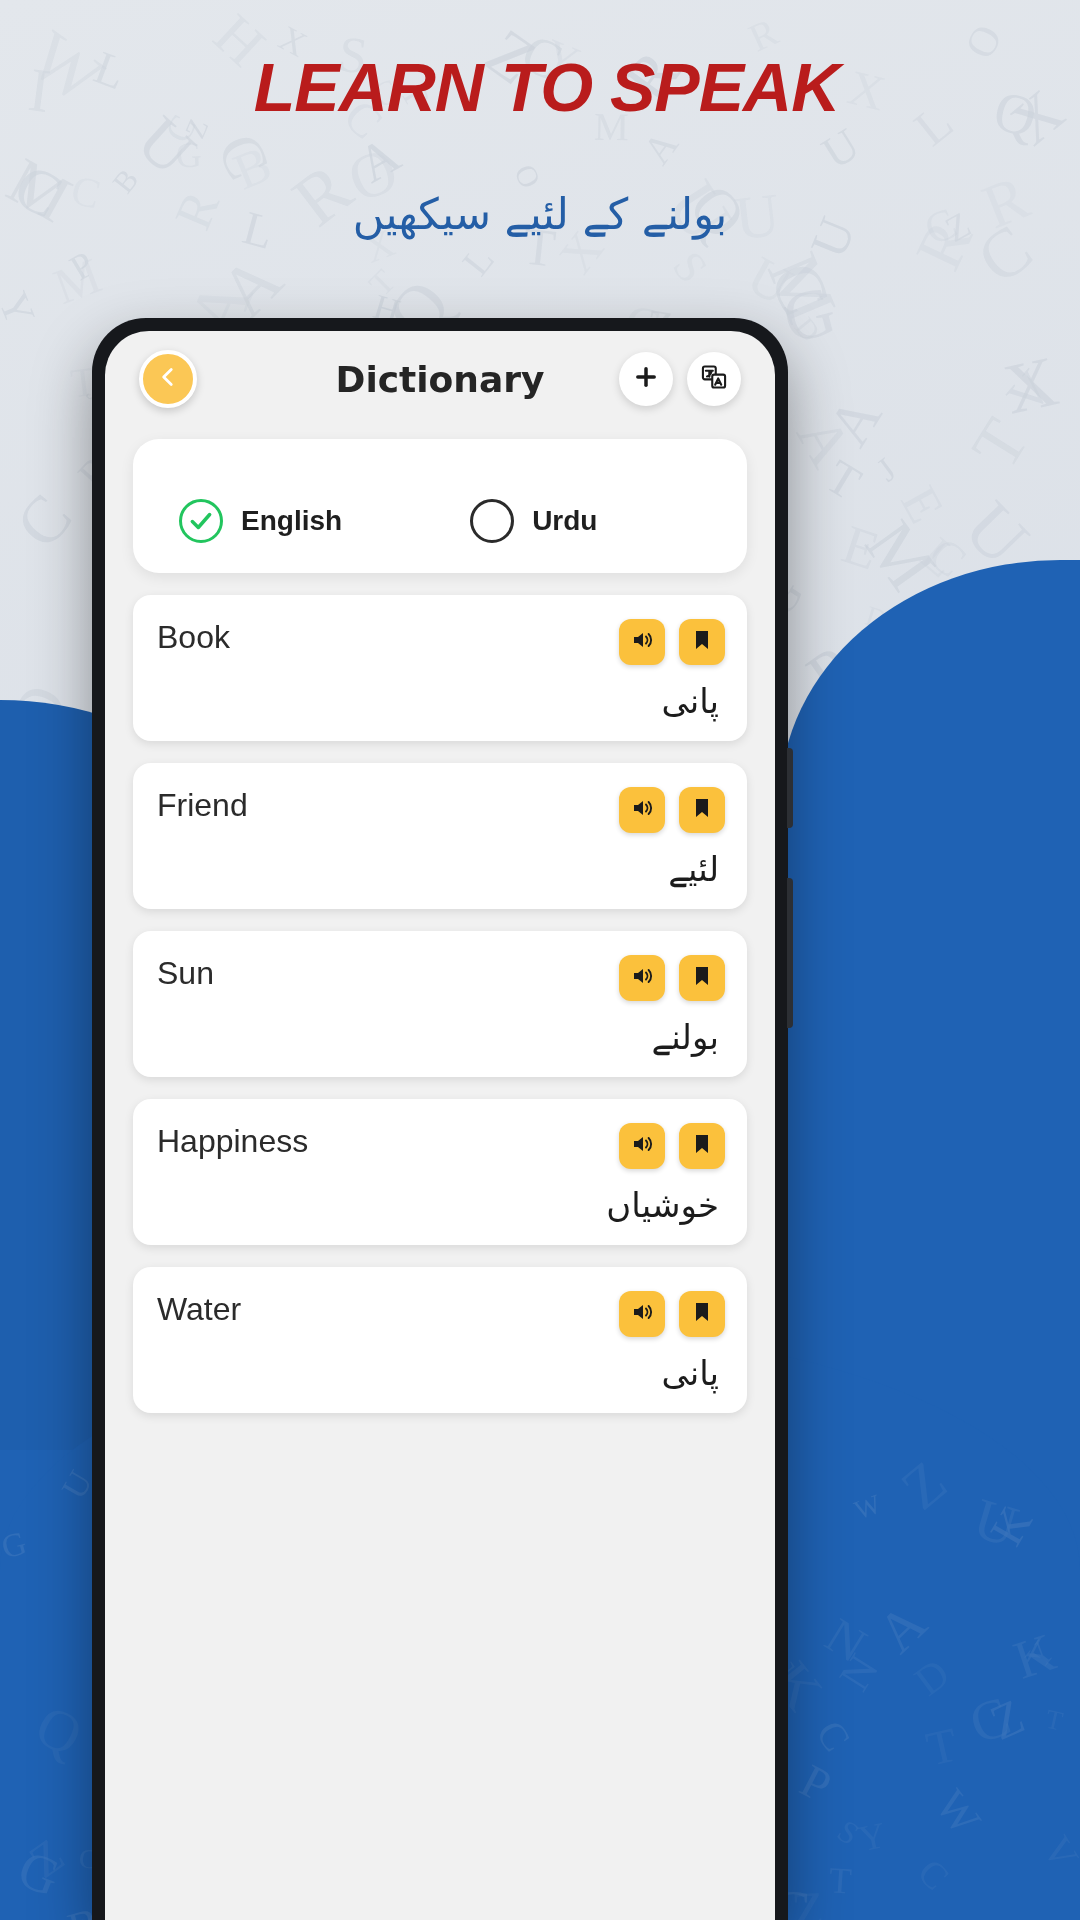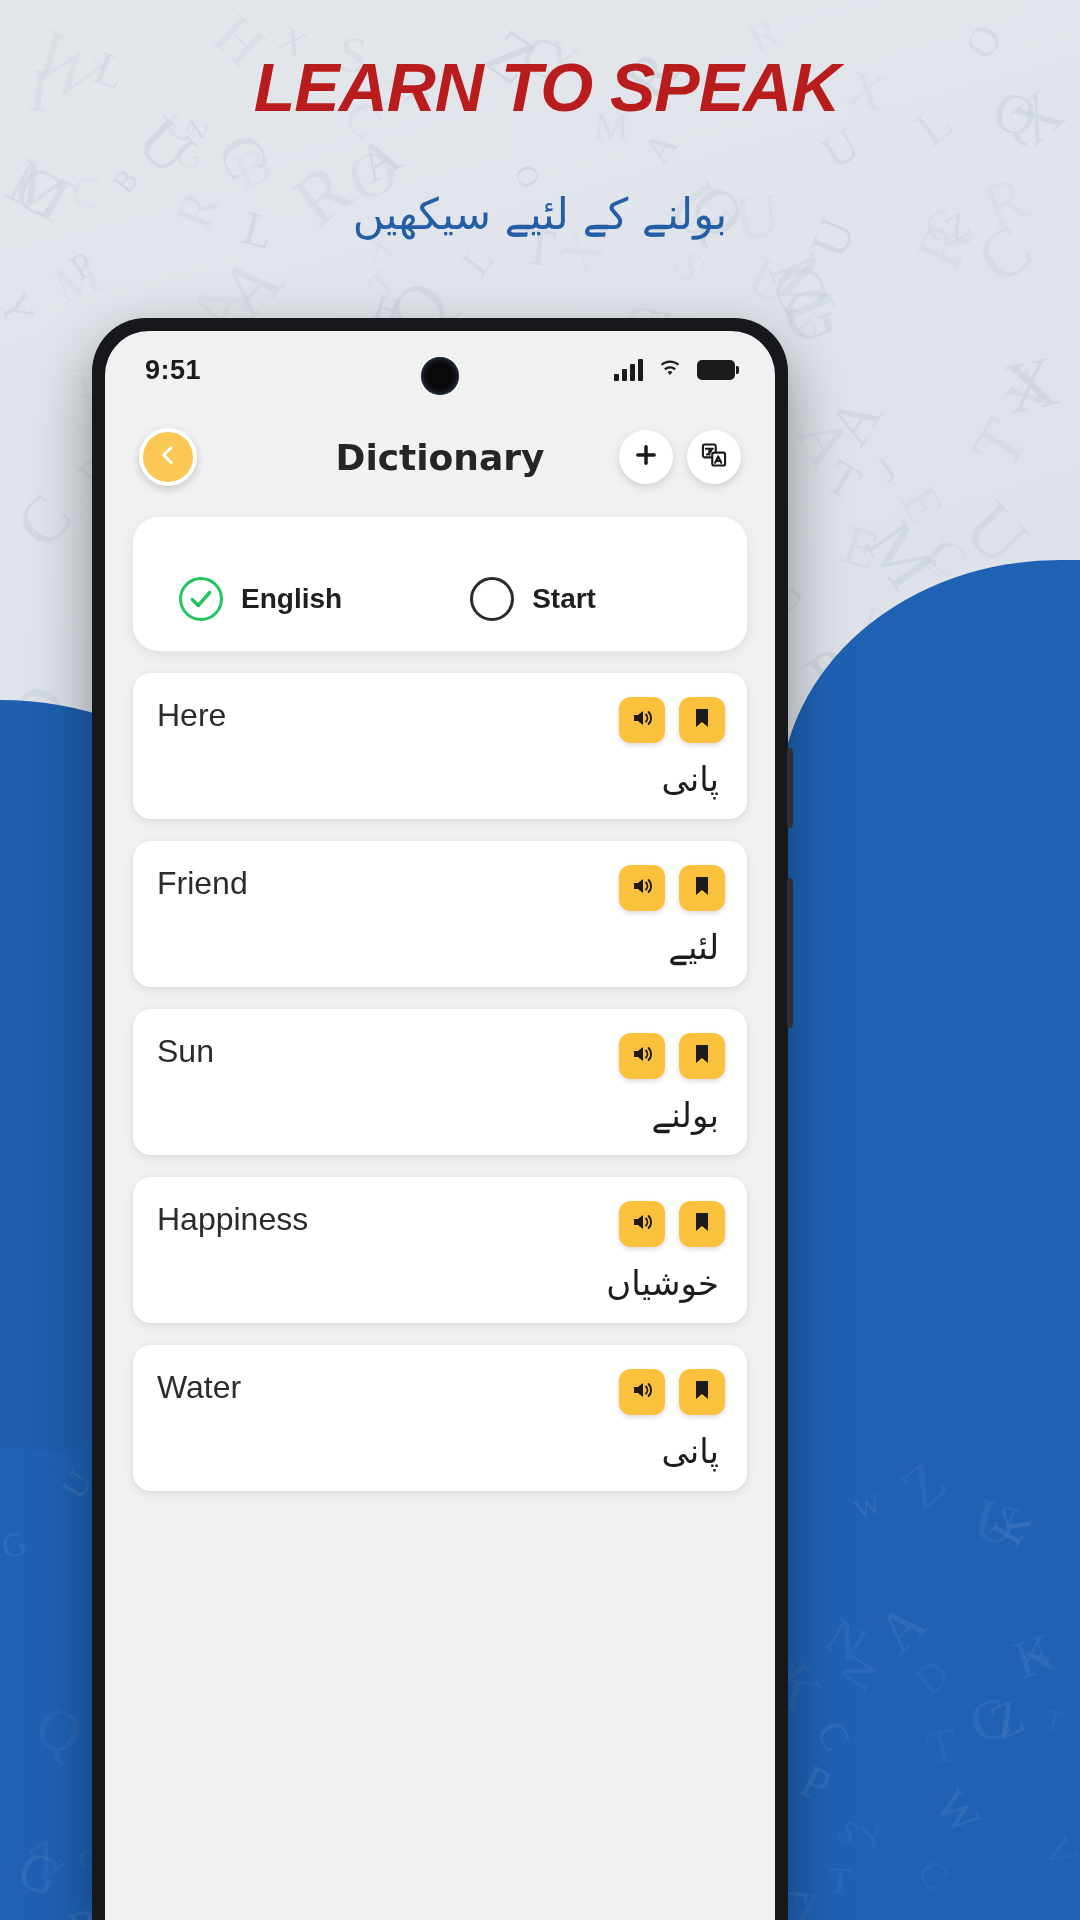--- a/index.html
+++ b/index.html
@@ -470,40 +470,20 @@
 </div>
 
 <div id="headline-area">
   <div id="headline">LEARN TO SPEAK</div>
   <div id="subheadline">بولنے کے لئیے سیکھیں</div>
 </div>
 
 <div id="phone">
   <div id="screen">
 
-    <div id="status-bar">
-      <div id="status-time">9:51</div>
-      <div id="punch-hole"></div>
-      <div id="status-icons">
-        <span class="sig">
-            <i></i>
-            <i></i>
-            <i></i>
-            <i></i>
-          </span>
-        <span>
-          <svg viewBox="0 0 24 24" width="28" height="22" fill="#1b1b1b">
-            <path d="M12 19.5l2.6-3.2a4 4 0 0 0-5.2 0L12 19.5z"></path>
-            <path d="M12 12.6c1.9 0 3.6.7 4.9 1.8l1.5-1.9A9.6 9.6 0 0 0 12 10.2a9.6 9.6 0 0 0-6.4 2.3l1.5 1.9a7.5 7.5 0 0 1 4.9-1.8z"></path>
-            <path d="M12 6.2c3.3 0 6.3 1.2 8.6 3.2l1.5-1.9A15.6 15.6 0 0 0 12 3.7 15.6 15.6 0 0 0 1.9 7.5l1.5 1.9A13.1 13.1 0 0 1 12 6.2z"></path>
-          </svg>
-        </span>
-        <span class="batt"></span>
-      </div>
-    </div>
 
     <div id="app-header">
       <div id="back-btn">
         <span>
           <svg viewBox="0 0 24 24" fill="none" stroke="#ffffff" stroke-width="2.6" stroke-linecap="round" stroke-linejoin="round">
             <polyline points="15 5 8 12 15 19"></polyline>
           </svg>
         </span>
       </div>
       <div id="app-title">Dictionary</div>
@@ -535,30 +515,30 @@
         <div class="lang-opt">
           <span class="radio-outer checked">
             <svg viewBox="0 0 24 24" fill="none" stroke="#22c55e" stroke-width="3.2" stroke-linecap="round" stroke-linejoin="round">
               <polyline points="4 12.5 9.5 18 20 6"></polyline>
             </svg>
           </span>
           <span class="lang-label">English</span>
         </div>
         <div class="lang-opt second">
           <span class="radio-outer"></span>
-          <span class="lang-label">Start</span>
+          <span class="lang-label">Urdu</span>
         </div>
       </div>
     </div>
 
     <div id="word-list">
 
       <div class="word-card">
         <div class="word-top">
-          <span class="word-en">Here</span>
+          <span class="word-en">Book</span>
           <span class="word-actions">
             <span class="act-btn">
               <span>
                 <svg viewBox="0 0 24 24" fill="#1b1b1b">
                   <path d="M4 9v6h4l5 4V5L8 9H4z"></path>
                   <path d="M16 8.5a5 5 0 0 1 0 7" fill="none" stroke="#1b1b1b" stroke-width="1.9" stroke-linecap="round"></path>
                   <path d="M18.6 6a8.4 8.4 0 0 1 0 12" fill="none" stroke="#1b1b1b" stroke-width="1.9" stroke-linecap="round"></path>
                 </svg>
               </span>
             </span>

